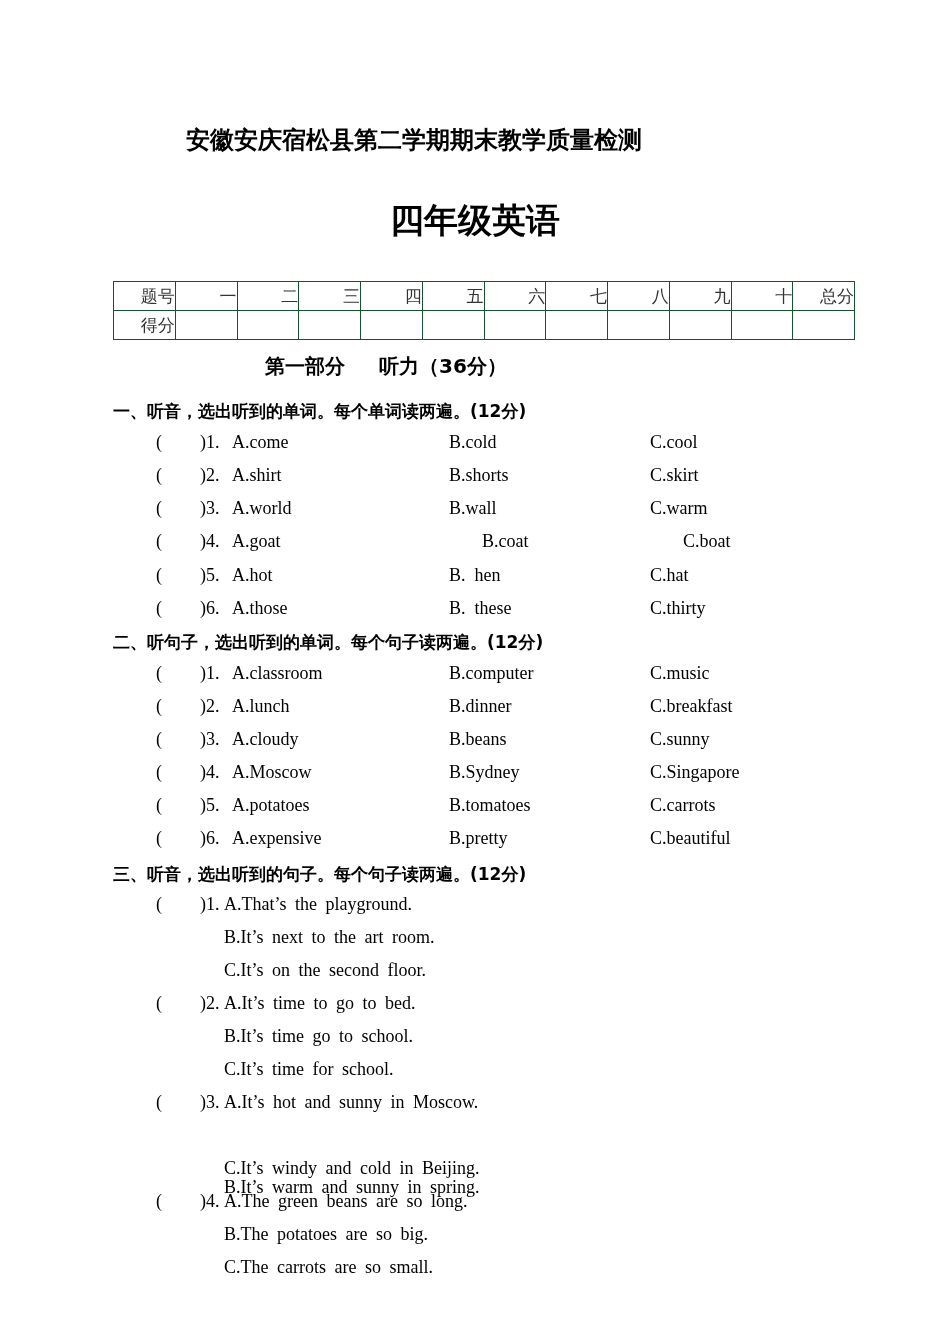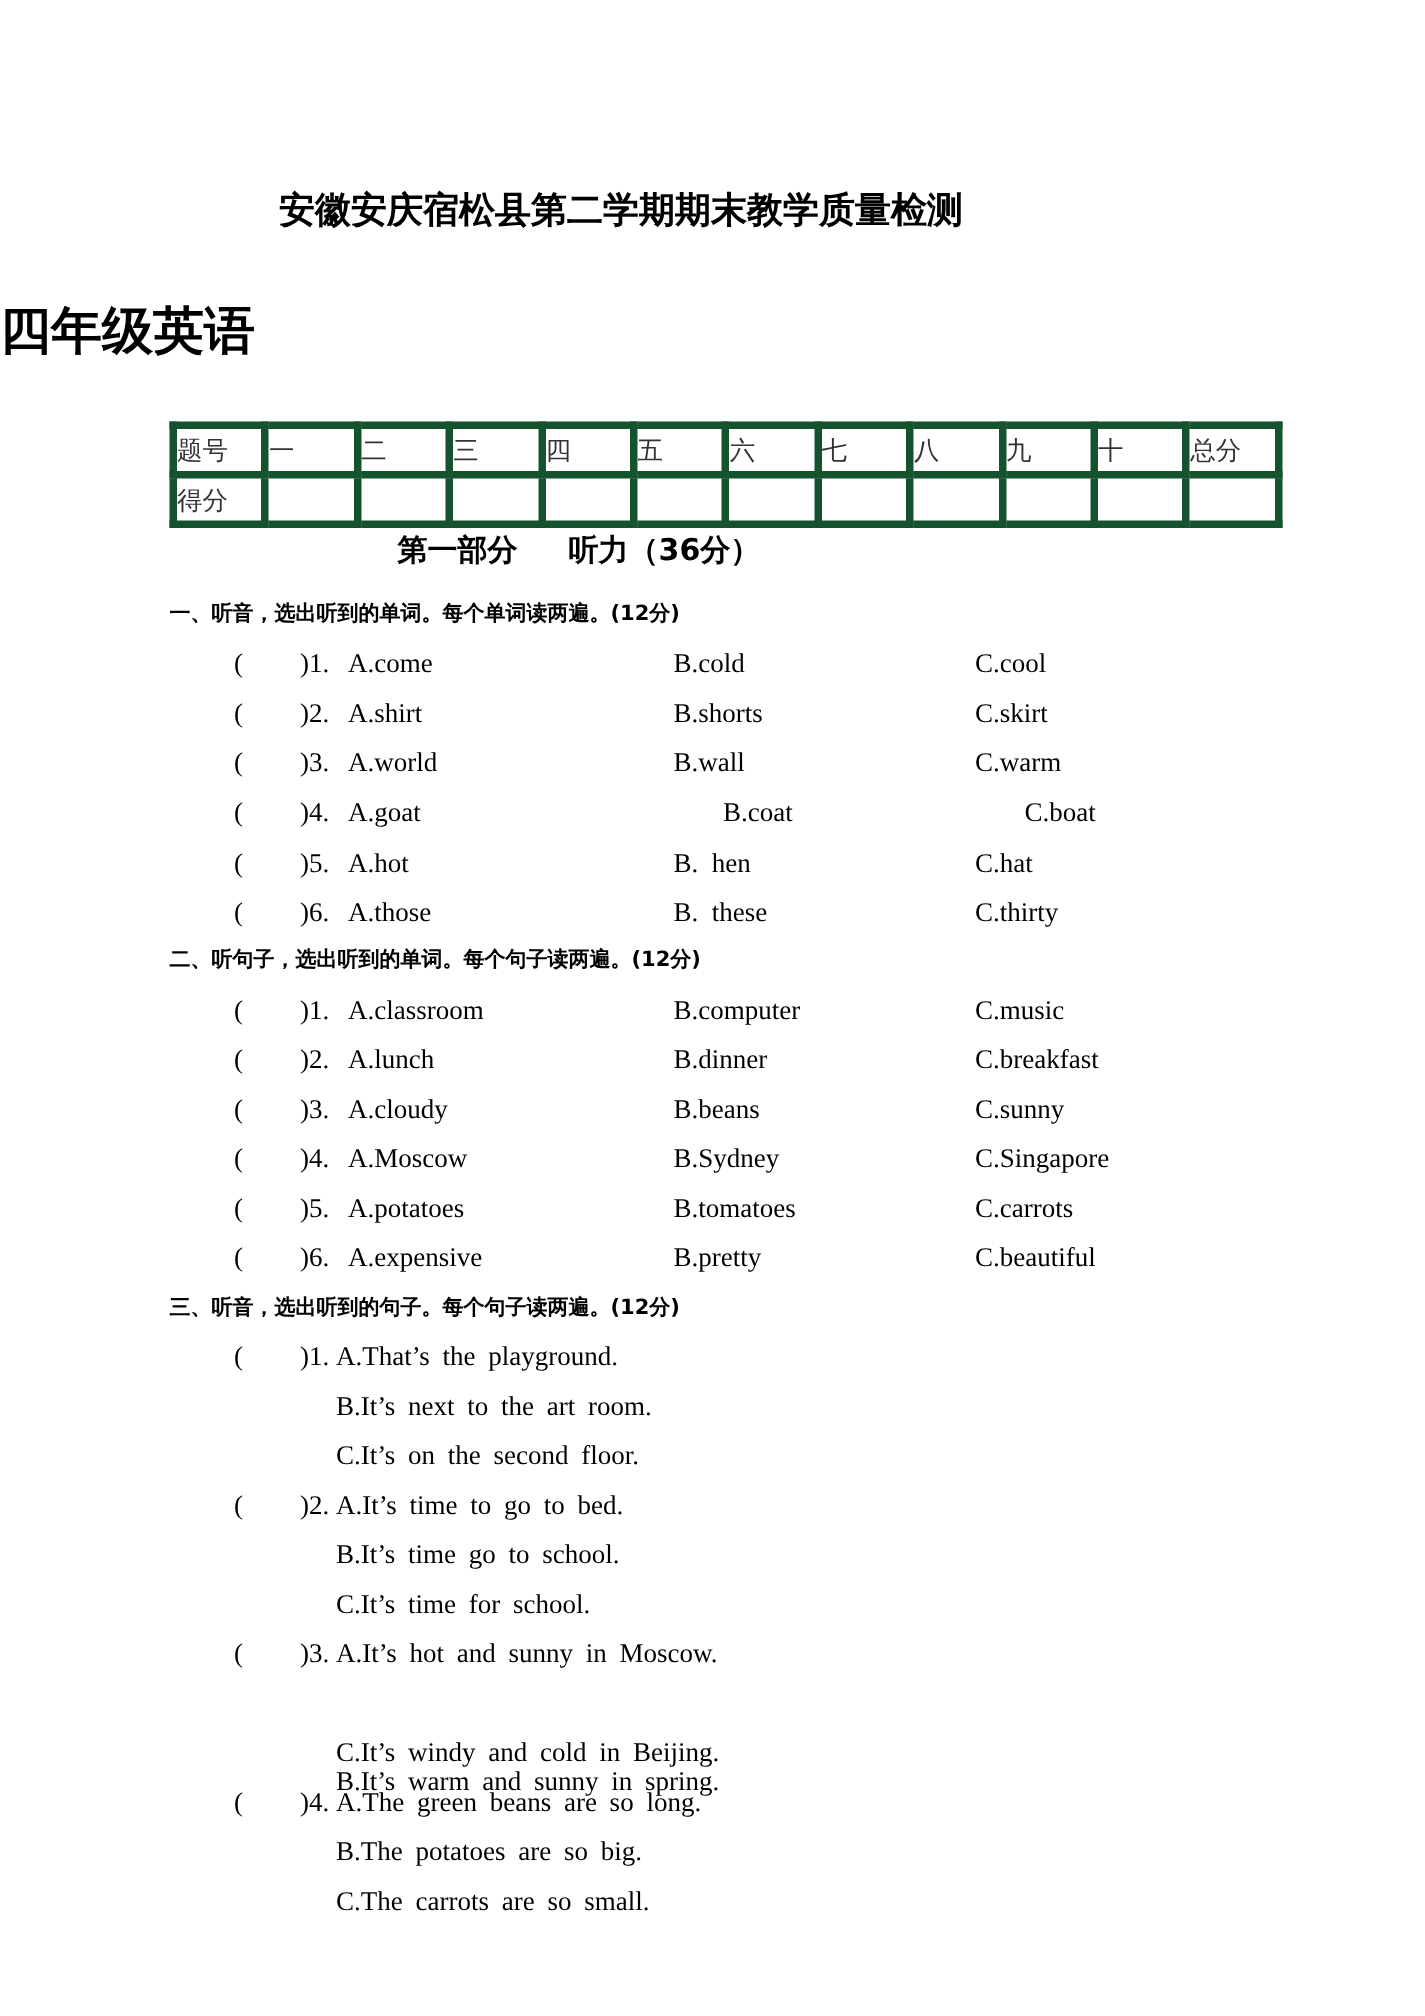--- a/index.html
+++ b/index.html
@@ -6,38 +6,38 @@
     body {
       width: 950px; height: 1344px; position: relative; overflow: hidden;
       font-family: "Liberation Serif", "DejaVu Serif", serif; color: #000;
     }
     .abs { position: absolute; }
     .title1 {
       left: 0; width: 828px; top: 124px; text-align: center;
       font-family: "DejaVu Sans", sans-serif; font-size: 24px; font-weight: bold; letter-spacing: 0px;
     }
     .title2 {
-      left: 0; width: 950px; top: 198px; text-align: left;
+      left: 0; width: 950px; top: 198px; text-align: center;
       font-family: "DejaVu Sans", sans-serif; font-size: 34px; font-weight: bold;
     }
     table.score {
       position: absolute; left: 113px; top: 281px; width: 742px; height: 59px;
       border-collapse: collapse; table-layout: fixed;
       font-family: "DejaVu Sans", sans-serif; font-size: 17px; color: #333;
     }
     table.score td {
-      border: 5px solid #14532d; text-align: left; height: 28px; padding: 0;
+      border: 1px solid #14532d; text-align: right; height: 28px; padding: 0;
     }
     .part-title {
       left: 0; width: 772px; top: 353px; text-align: center;
       font-family: "DejaVu Sans", sans-serif; font-size: 20px; font-weight: bold;
     }
     .part-title .gap { display: inline-block; width: 34px; }
     .section-h {
-      left: 113px; font-family: "DejaVu Sans", sans-serif; font-size: 14px; font-weight: bold;
+      left: 113px; font-family: "DejaVu Sans", sans-serif; font-size: 17px; font-weight: bold;
     }
     .row { left: 0; width: 950px; height: 26px; font-size: 18px; }
     .row span { position: absolute; white-space: pre; }
     .paren-open { left: 156px; }
     .num { left: 200px; }
     .optA { left: 232px; }
     .optB { left: 449px; }
     .optC { left: 650px; }
     .optB.shift { left: 482px; }
     .optC.shift { left: 683px; }

